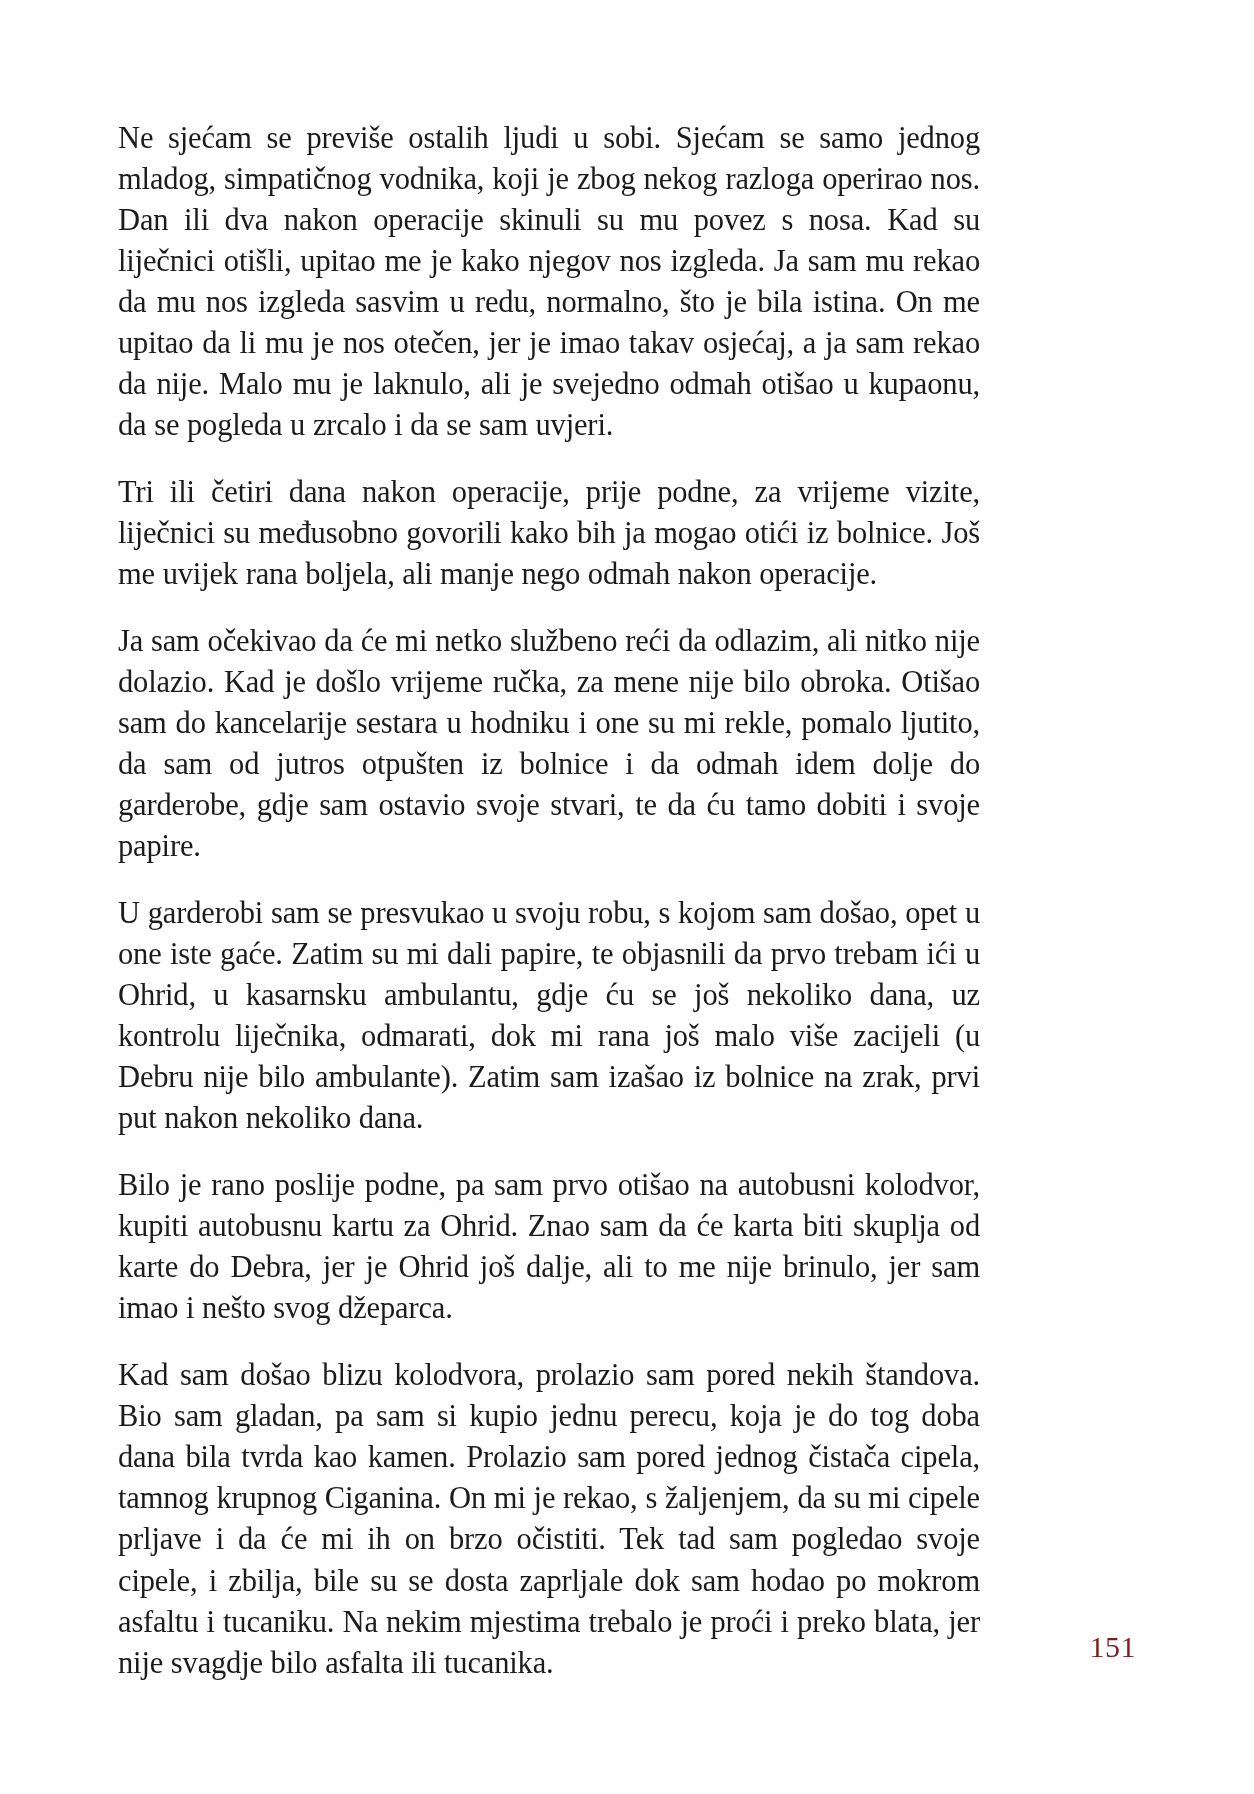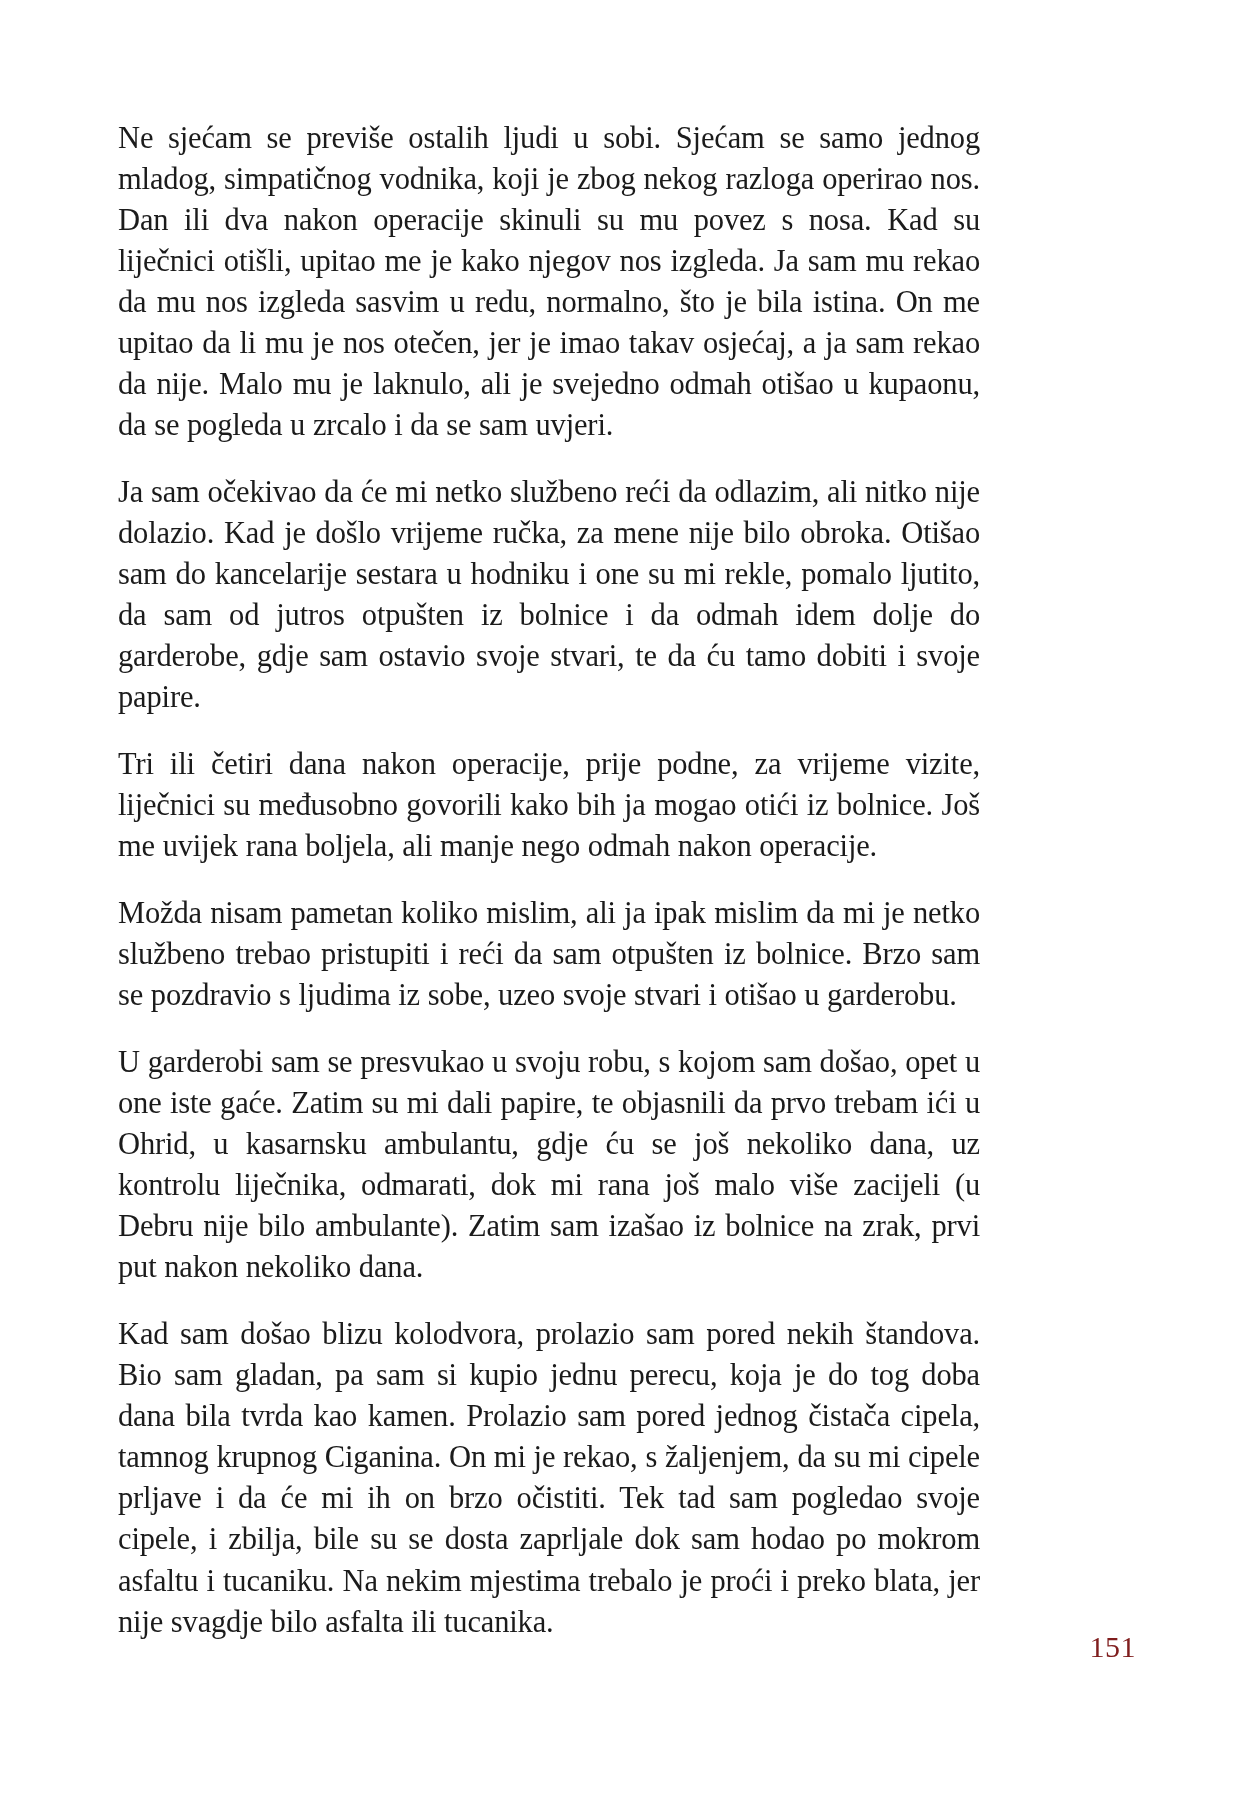--- a/index.html
+++ b/index.html
@@ -51,22 +51,22 @@
     letter-spacing: 0.5px;
   }
 </style>
 </head>
 <body>
 
 <div class="page">
 
   <div class="text-column">
     <p class="para">Ne sjećam se previše ostalih ljudi u sobi. Sjećam se samo jednog mladog, simpatičnog vodnika, koji je zbog nekog razloga operirao nos. Dan ili dva nakon operacije skinuli su mu povez s nosa. Kad su liječnici otišli, upitao me je kako njegov nos izgleda. Ja sam mu rekao da mu nos izgleda sasvim u redu, normalno, što je bila istina. On me upitao da li mu je nos otečen, jer je imao takav osjećaj, a ja sam rekao da nije. Malo mu je laknulo, ali je svejedno odmah otišao u kupaonu, da se pogleda u zrcalo i da se sam uvjeri.</p>
+    <p class="para">Tri ili četiri dana nakon operacije, prije podne, za vrijeme vizite, liječnici su međusobno govorili kako bih ja mogao otići iz bolnice. Još me uvijek rana boljela, ali manje nego odmah nakon operacije.</p>
     <p class="para">Ja sam očekivao da će mi netko službeno reći da odlazim, ali nitko nije dolazio. Kad je došlo vrijeme ručka, za mene nije bilo obroka. Otišao sam do kancelarije sestara u hodniku i one su mi rekle, pomalo ljutito, da sam od jutros otpušten iz bolnice i da odmah idem dolje do garderobe, gdje sam ostavio svoje stvari, te da ću tamo dobiti i svoje papire.</p>
-    <p class="para">Tri ili četiri dana nakon operacije, prije podne, za vrijeme vizite, liječnici su međusobno govorili kako bih ja mogao otići iz bolnice. Još me uvijek rana boljela, ali manje nego odmah nakon operacije.</p>
-    <p class="para">Možda nisam pametan koliko mislim, ali ja ipak mislim da mi je netko službeno trebao pristupiti i reći da sam otpušten iz bolnice. Brzo sam se pozdravio s ljudima iz sobe, uzeo svoje stvari i otišao u garderobu.</p>
     <p class="para">U garderobi sam se presvukao u svoju robu, s kojom sam došao, opet u one iste gaće. Zatim su mi dali papire, te objasnili da prvo trebam ići u Ohrid, u kasarnsku ambulantu, gdje ću se još nekoliko dana, uz kontrolu liječnika, odmarati, dok mi rana još malo više zacijeli (u Debru nije bilo ambulante). Zatim sam izašao iz bolnice na zrak, prvi put nakon nekoliko dana.</p>
+    <p class="para">Bilo je rano poslije podne, pa sam prvo otišao na autobusni kolodvor, kupiti autobusnu kartu za Ohrid. Znao sam da će karta biti skuplja od karte do Debra, jer je Ohrid još dalje, ali to me nije brinulo, jer sam imao i nešto svog džeparca.</p>
     <p class="para">Kad sam došao blizu kolodvora, prolazio sam pored nekih štandova. Bio sam gladan, pa sam si kupio jednu perecu, koja je do tog doba dana bila tvrda kao kamen. Prolazio sam pored jednog čistača cipela, tamnog krupnog Ciganina. On mi je rekao, s žaljenjem, da su mi cipele prljave i da će mi ih on brzo očistiti. Tek tad sam pogledao svoje cipele, i zbilja, bile su se dosta zaprljale dok sam hodao po mokrom asfaltu i tucaniku. Na nekim mjestima trebalo je proći i preko blata, jer nije svagdje bilo asfalta ili tucanika.</p>
   </div>
 
   <div class="page-number">151</div>
 
 </div>
 
 </body></html>

